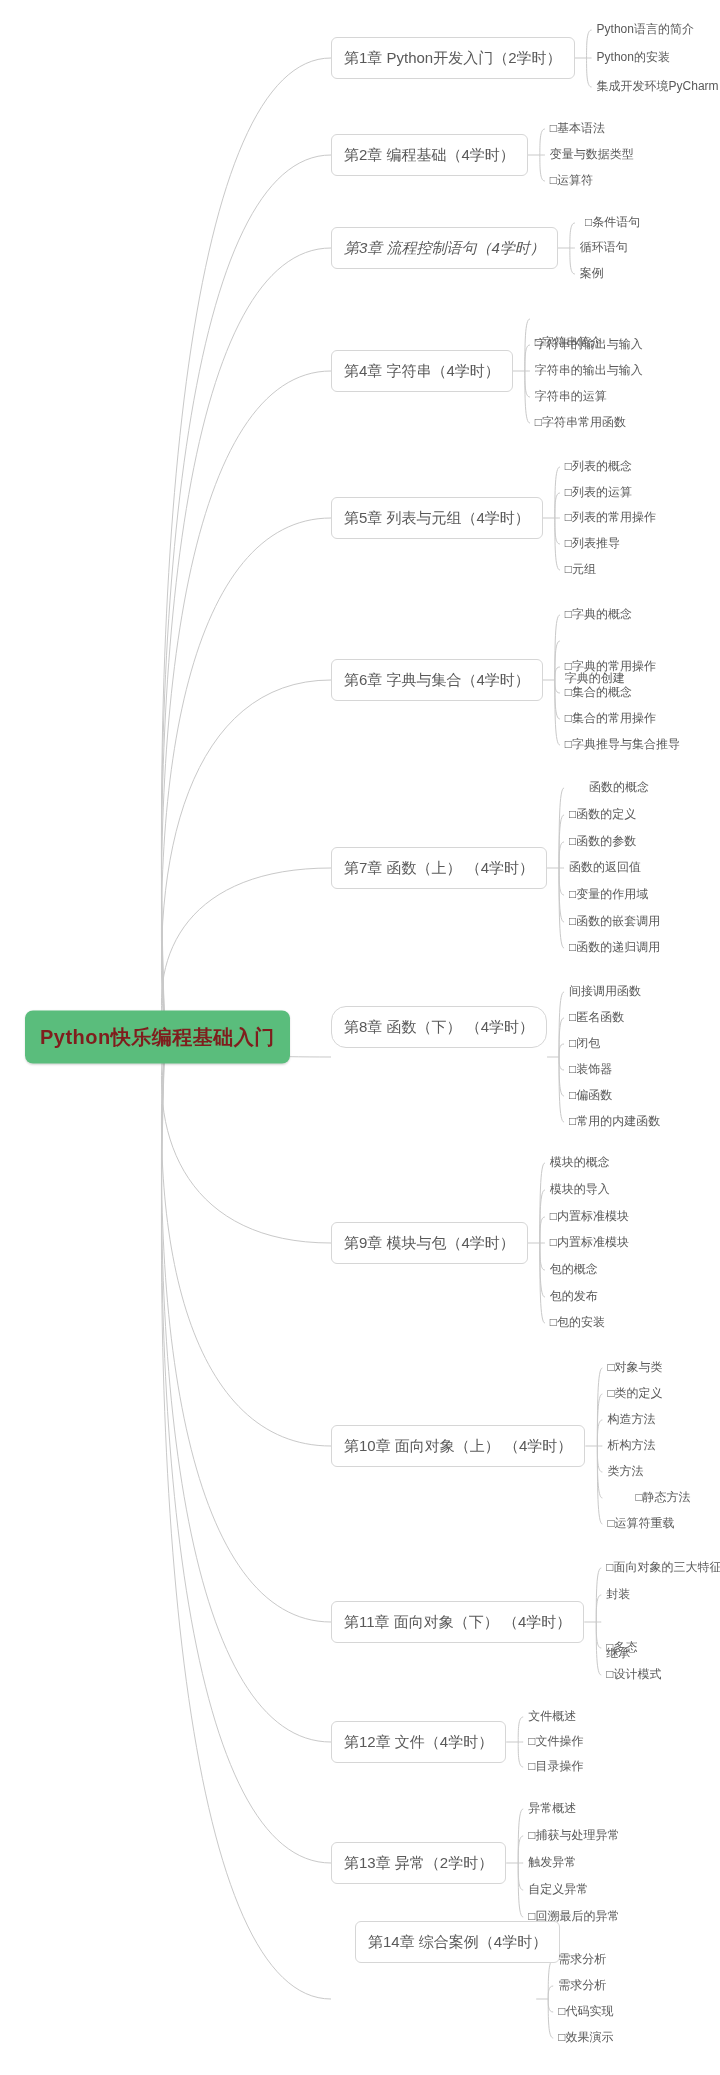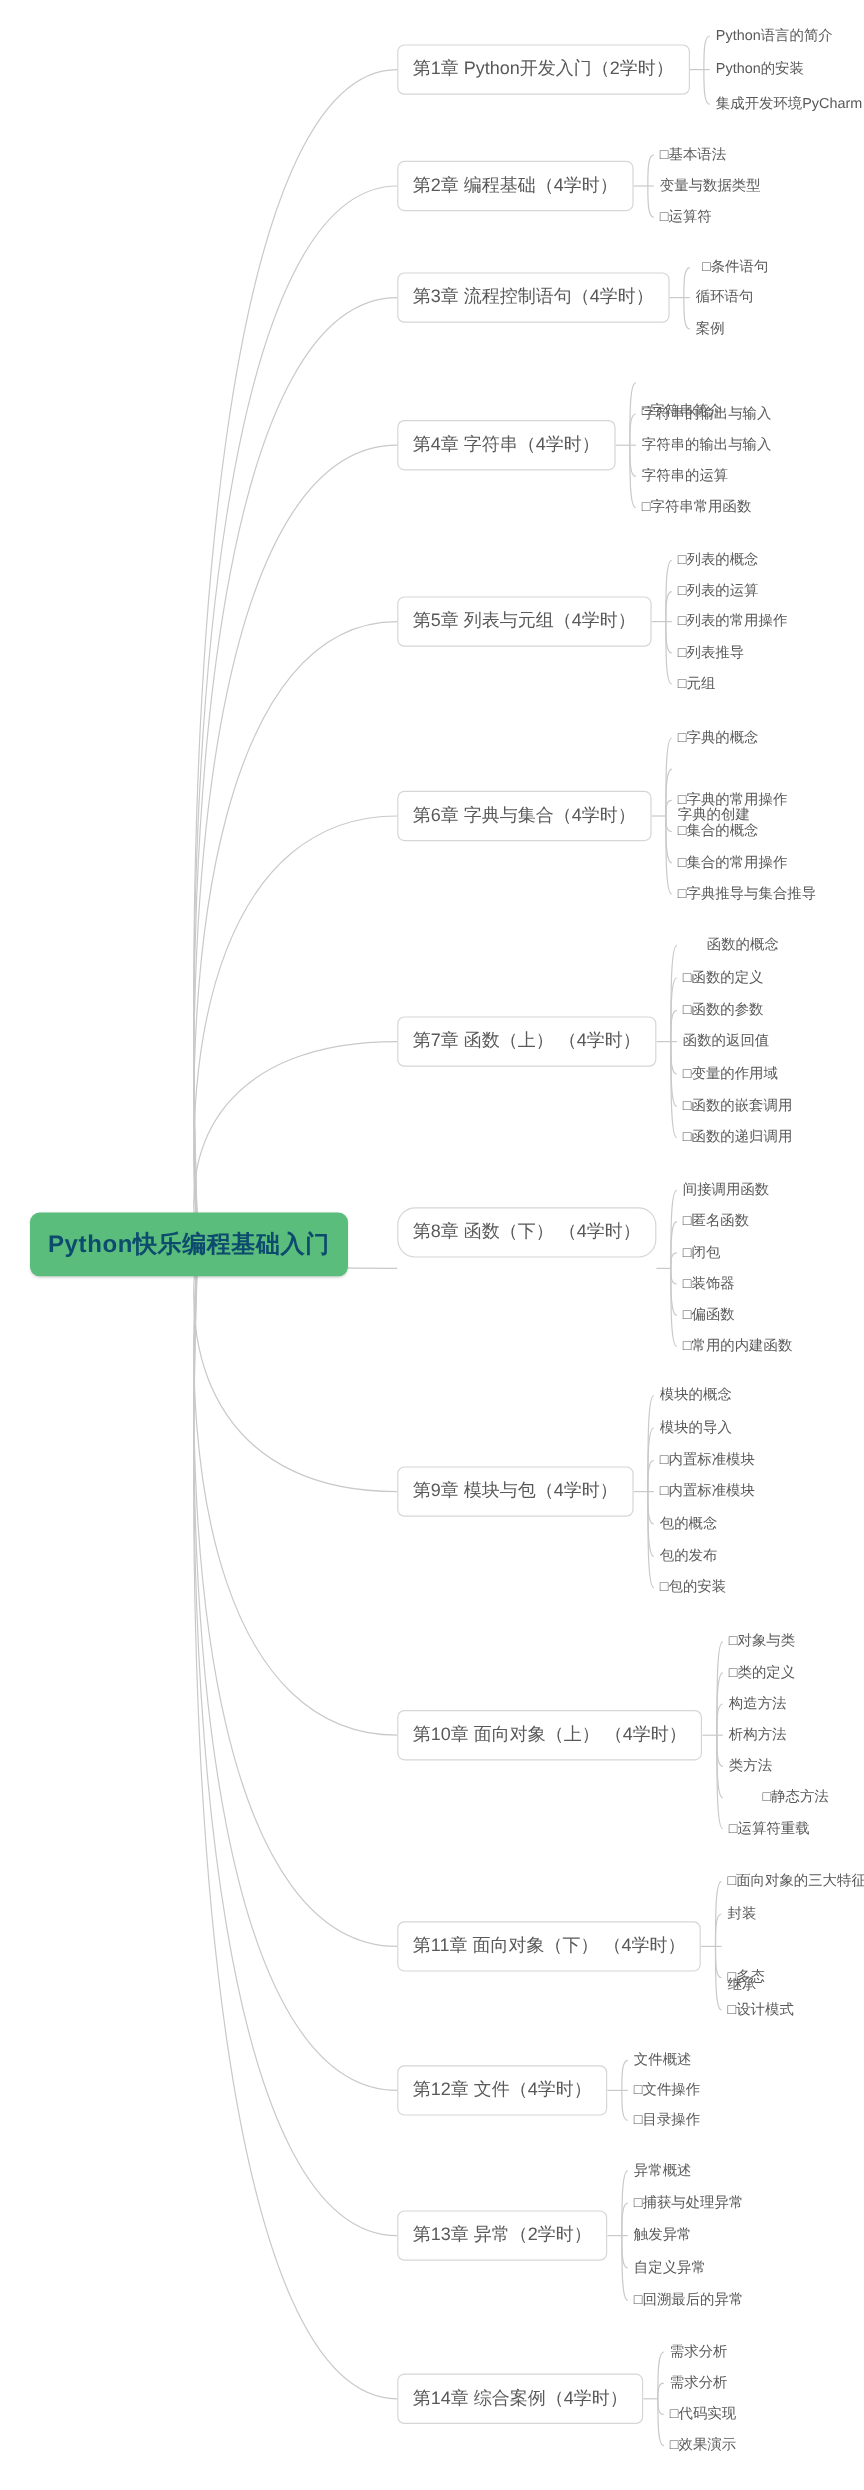--- a/index.html
+++ b/index.html
@@ -122,31 +122,31 @@
       <path d="M 518.203125 1863 C 518.203125 1863, 518.203125 1863, 523.203125 1863" stroke="#C9C9C9"></path>
       <path d="M 518.203125 1863 C 518.203125 1876.5, 518.203125 1890, 523.203125 1890" stroke="#C9C9C9"></path>
       <path d="M 518.203125 1863 C 518.203125 1890, 518.203125 1917, 523.203125 1917" stroke="#C9C9C9"></path>
       <path d="M 165 1037 C 148 1518, 190 1999, 331 1999" stroke="#C9C9C9"></path>
       <path d="M 536.203125 1999 L 548.203125 1999" stroke="#C9C9C9"></path>
       <path d="M 548.203125 1999 C 548.203125 1979.5, 548.203125 1960, 553.203125 1960" stroke="#C9C9C9"></path>
       <path d="M 548.203125 1999 C 548.203125 1992.5, 548.203125 1986, 553.203125 1986" stroke="#C9C9C9"></path>
       <path d="M 548.203125 1999 C 548.203125 2005.5, 548.203125 2012, 553.203125 2012" stroke="#C9C9C9"></path>
       <path d="M 548.203125 1999 C 548.203125 2018.5, 548.203125 2038, 553.203125 2038" stroke="#C9C9C9"></path>
     </svg>
-  <div class="root" id="root-node" style="background: rgb(90, 189, 124); color: #0c4a6e;">Python快乐编程基础入门</div>
+  <div class="root" id="root-node" style="background: rgb(90, 189, 124); color: #7f1d1d;">Python快乐编程基础入门</div>
 
 <div class="chapter" style="top: 58px;">第1章 Python开发入门（2学时）</div>
     <div class="leaf" style="top: 30px; left: 596.562px;">Python语言的简介</div>
     <div class="leaf" style="top: 58px; left: 596.562px;">Python的安装</div>
     <div class="leaf" style="top: 87px; left: 596.562px; text-align: right;">集成开发环境PyCharm</div>
     <div class="chapter" style="top: 155px;">第2章 编程基础（4学时）</div>
     <div class="leaf" style="top: 129px; left: 549.859px;">□基本语法</div>
     <div class="leaf" style="top: 155px; left: 549.859px;">变量与数据类型</div>
     <div class="leaf" style="top: 181px; left: 549.859px;">□运算符</div>
-    <div class="chapter" style="top: 248px;">第3章 流程控制语句（4学时）</div>
+    <div class="chapter" style="top: 248px; font-style: italic;">第3章 流程控制语句（4学时）</div>
     <div class="leaf" style="top: 223px; left: 557px; padding-left: 28px;">□条件语句</div>
     <div class="leaf" style="top: 248px; left: 579.859px;">循环语句</div>
     <div class="leaf" style="top: 274px; left: 579.859px;">案例</div>
     <div class="chapter" style="top: 371px;">第4章 字符串（4学时）</div>
     <div class="leaf" style="top: 319px; left: 534.859px; margin-top: 24px;">□字符串简介</div>
     <div class="leaf" style="top: 345px; left: 534.859px;">字符串的输出与输入</div>
     <div class="leaf" style="top: 371px; left: 534.859px;">字符串的输出与输入</div>
     <div class="leaf" style="top: 397px; left: 534.859px;">字符串的运算</div>
     <div class="leaf" style="top: 423px; left: 534.859px;">□字符串常用函数</div>
     <div class="chapter" style="top: 518px;">第5章 列表与元组（4学时）</div>
@@ -202,18 +202,18 @@
     <div class="chapter" style="top: 1742px;">第12章 文件（4学时）</div>
     <div class="leaf" style="top: 1717px; left: 528.203px;">文件概述</div>
     <div class="leaf" style="top: 1742px; left: 528.203px;">□文件操作</div>
     <div class="leaf" style="top: 1767px; left: 528.203px;">□目录操作</div>
     <div class="chapter" style="top: 1863px;">第13章 异常（2学时）</div>
     <div class="leaf" style="top: 1809px; left: 528.203px;">异常概述</div>
     <div class="leaf" style="top: 1836px; left: 528.203px;">□捕获与处理异常</div>
     <div class="leaf" style="top: 1863px; left: 528.203px;">触发异常</div>
     <div class="leaf" style="top: 1890px; left: 528.203px;">自定义异常</div>
     <div class="leaf" style="top: 1917px; left: 528.203px;">□回溯最后的异常</div>
-    <div class="chapter" style="top: 1999px;">第14章 综合案例（4学时）</div>
+    <div class="chapter" style="top: 1942px; margin-left: 24px;">第14章 综合案例（4学时）</div>
     <div class="leaf" style="top: 1960px; left: 558.203px;">需求分析</div>
     <div class="leaf" style="top: 1986px; left: 558.203px;">需求分析</div>
     <div class="leaf" style="top: 2012px; left: 558.203px;">□代码实现</div>
     <div class="leaf" style="top: 2038px; left: 558.203px;">□效果演示</div>
   </div>
 
 </body></html>

